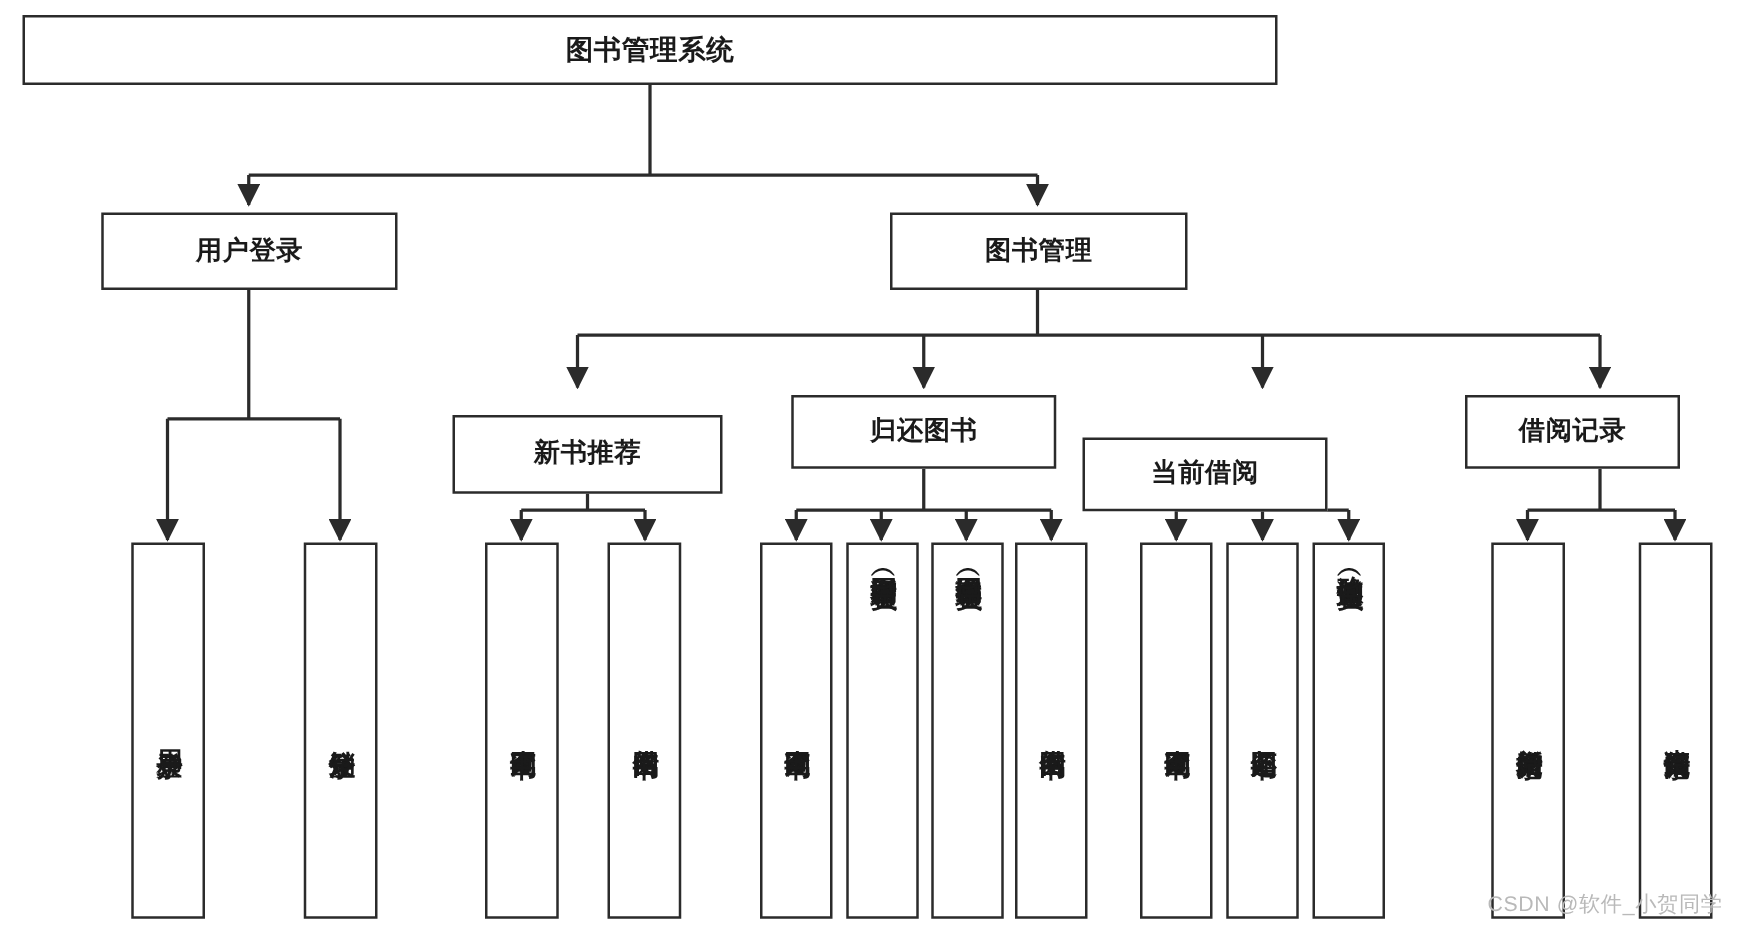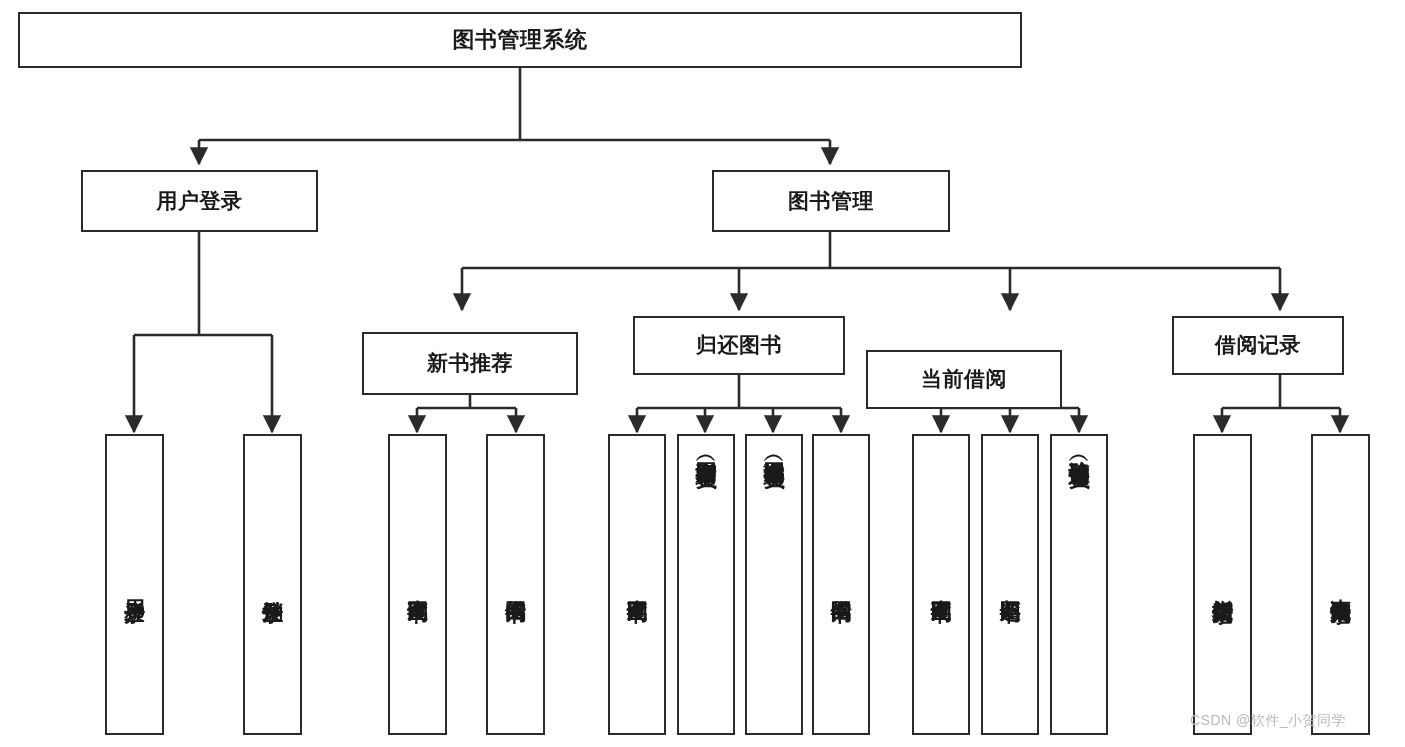--- a/index.html
+++ b/index.html
@@ -66,21 +66,21 @@
     max-height: 100%;
   }
   .node.v.centered {
     align-items: center;
     padding-top: 0;
   }
   #watermark {
     position: absolute;
     left: 1190px;
     top: 712px;
-    font-size: 14px;
+    font-size: 17px;
     color: #b9b9b9;
     white-space: nowrap;
     letter-spacing: 0.5px;
     font-family: "Liberation Sans", "DejaVu Sans", sans-serif;
   }
 </style>
 </head>
 <body>
 
 <div id="diagram-root">

